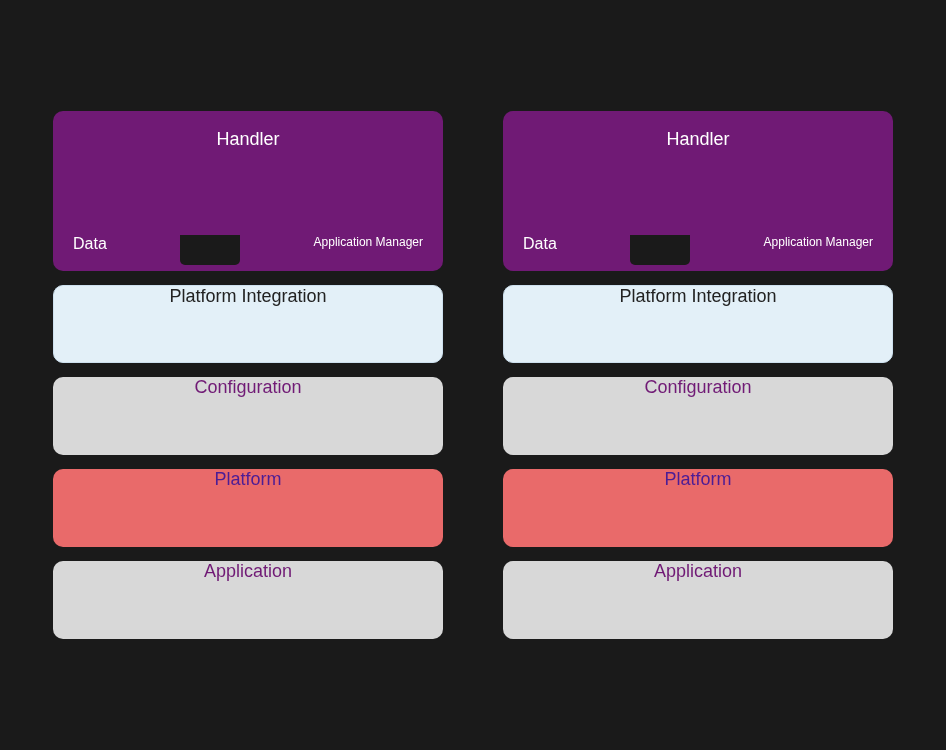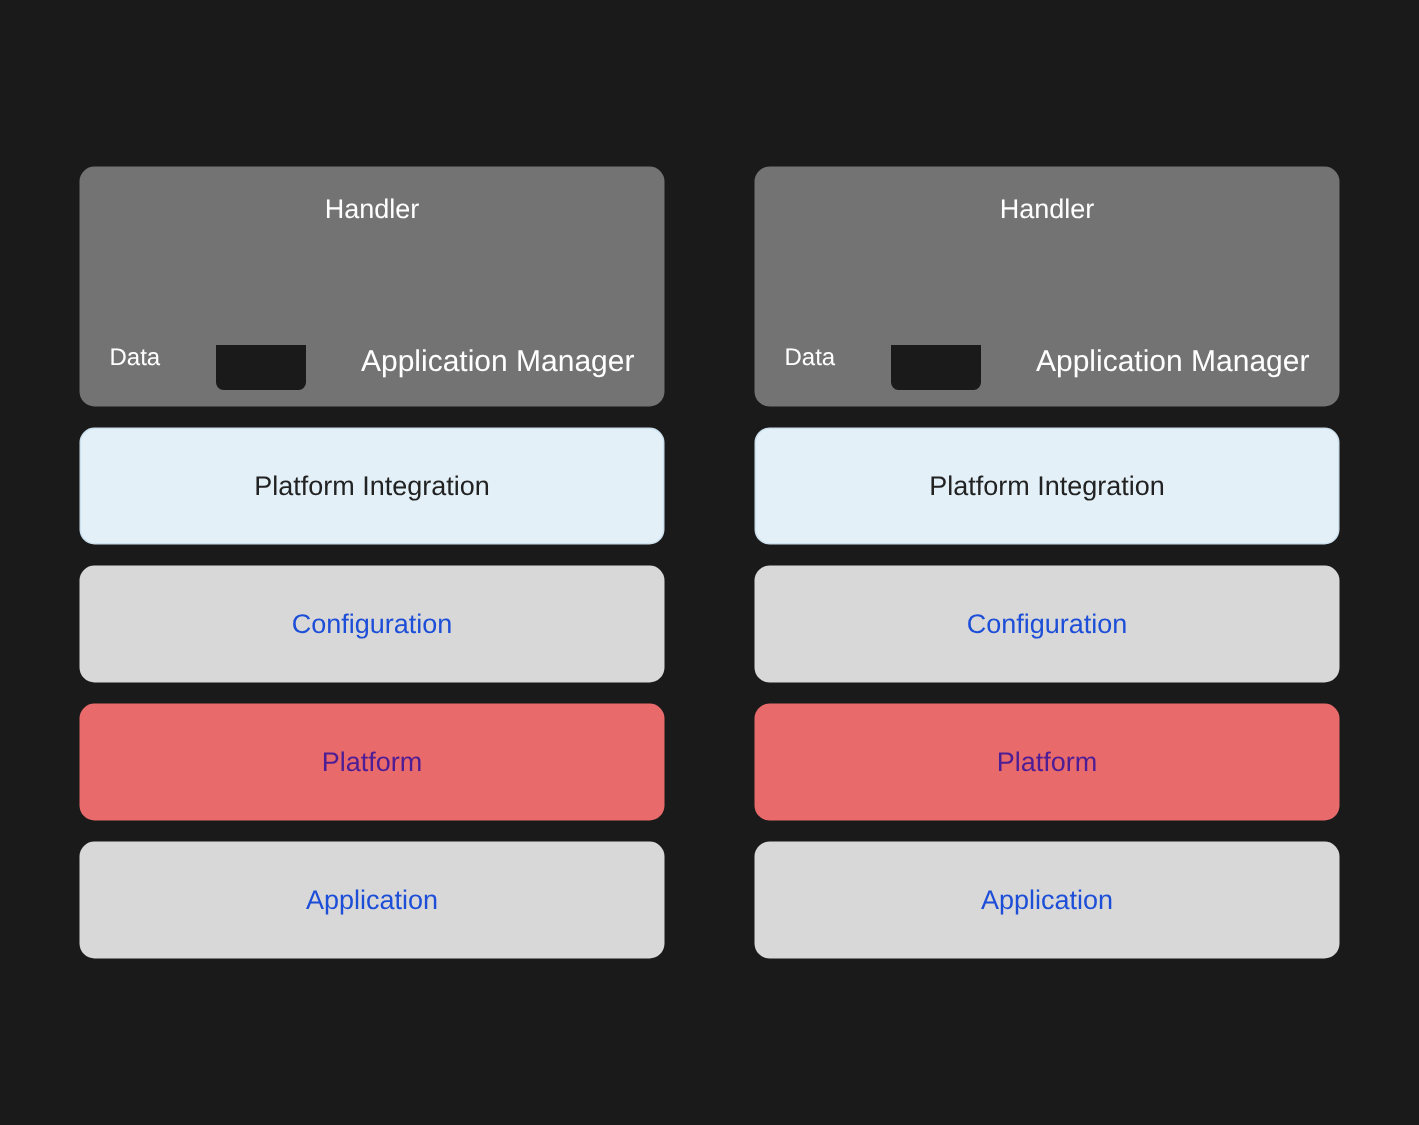--- a/index.html
+++ b/index.html
@@ -22,21 +22,21 @@
 
     .column {
       display: flex;
       flex-direction: column;
       gap: 14px;
       width: 390px;
     }
 
     
     .header-card {
-      background: #737373;
+      background: #701a75;
       border-radius: 10px;
       padding: 18px 20px 0 20px;
       position: relative;
       height: 160px;
       overflow: hidden;
     }
 
     .header-card .handler-label {
       color: white;
       font-size: 18px;
@@ -71,49 +71,48 @@
 
     .notch-top {
       width: 60px;
       height: 30px;
       background: #1a1a1a;
       border-radius: 0 0 5px 5px;
     }
 
     .header-card .app-manager-label {
       color: white;
-      font-size: 20px;
+      font-size: 12px;
       padding-bottom: 18px;
     }
 
     
     .card {
       border-radius: 10px;
       display: flex;
-      align-items: center;
       justify-content: center;
       height: 78px;
       font-size: 18px;
     }
 
     .card-light-blue {
       background: #e3f0f8;
       color: #222;
       border: 1px solid #cde0ee;
     }
 
     .card-teal {
       background: #6ecfbf;
       color: #222;
       border: none;
     }
 
     .card-gray {
       background: #d8d8d8;
-      color: #1d4ed8;
+      color: #701a75;
       border: none;
     }
 
     .card-red {
       background: #e96a6a;
       color: #4c1d95;
       border: none;
     }
   </style>
 </head>

